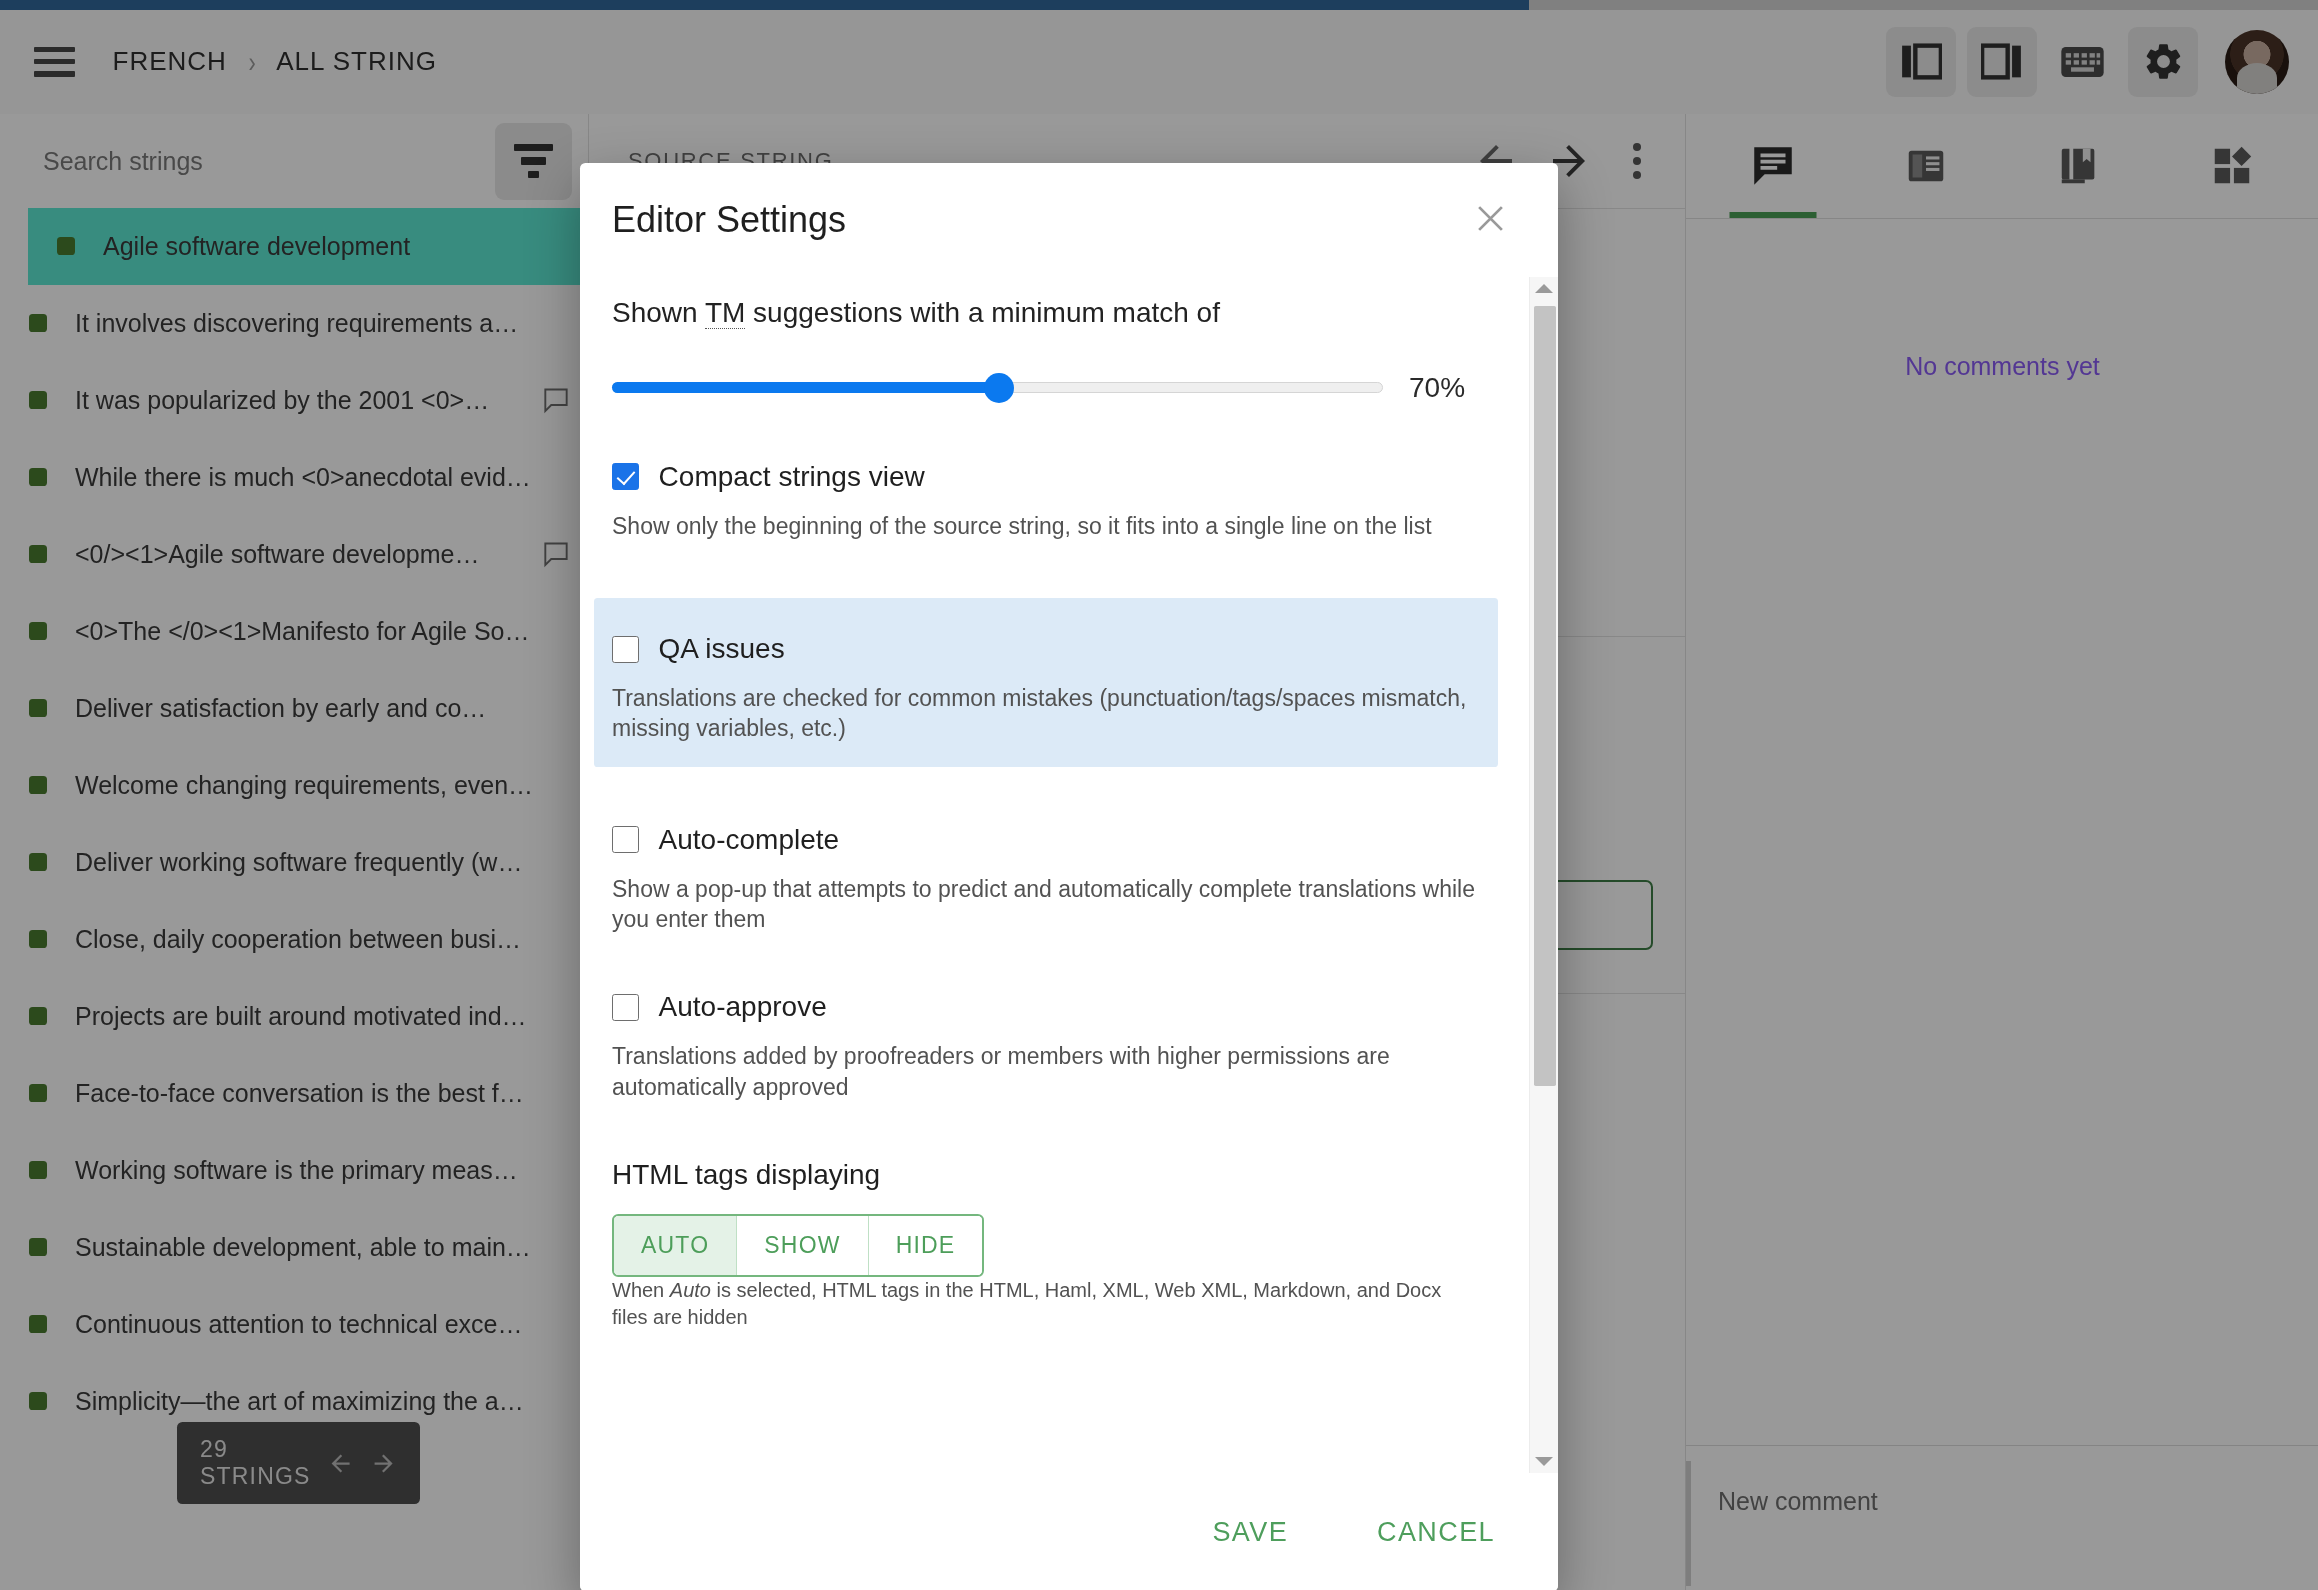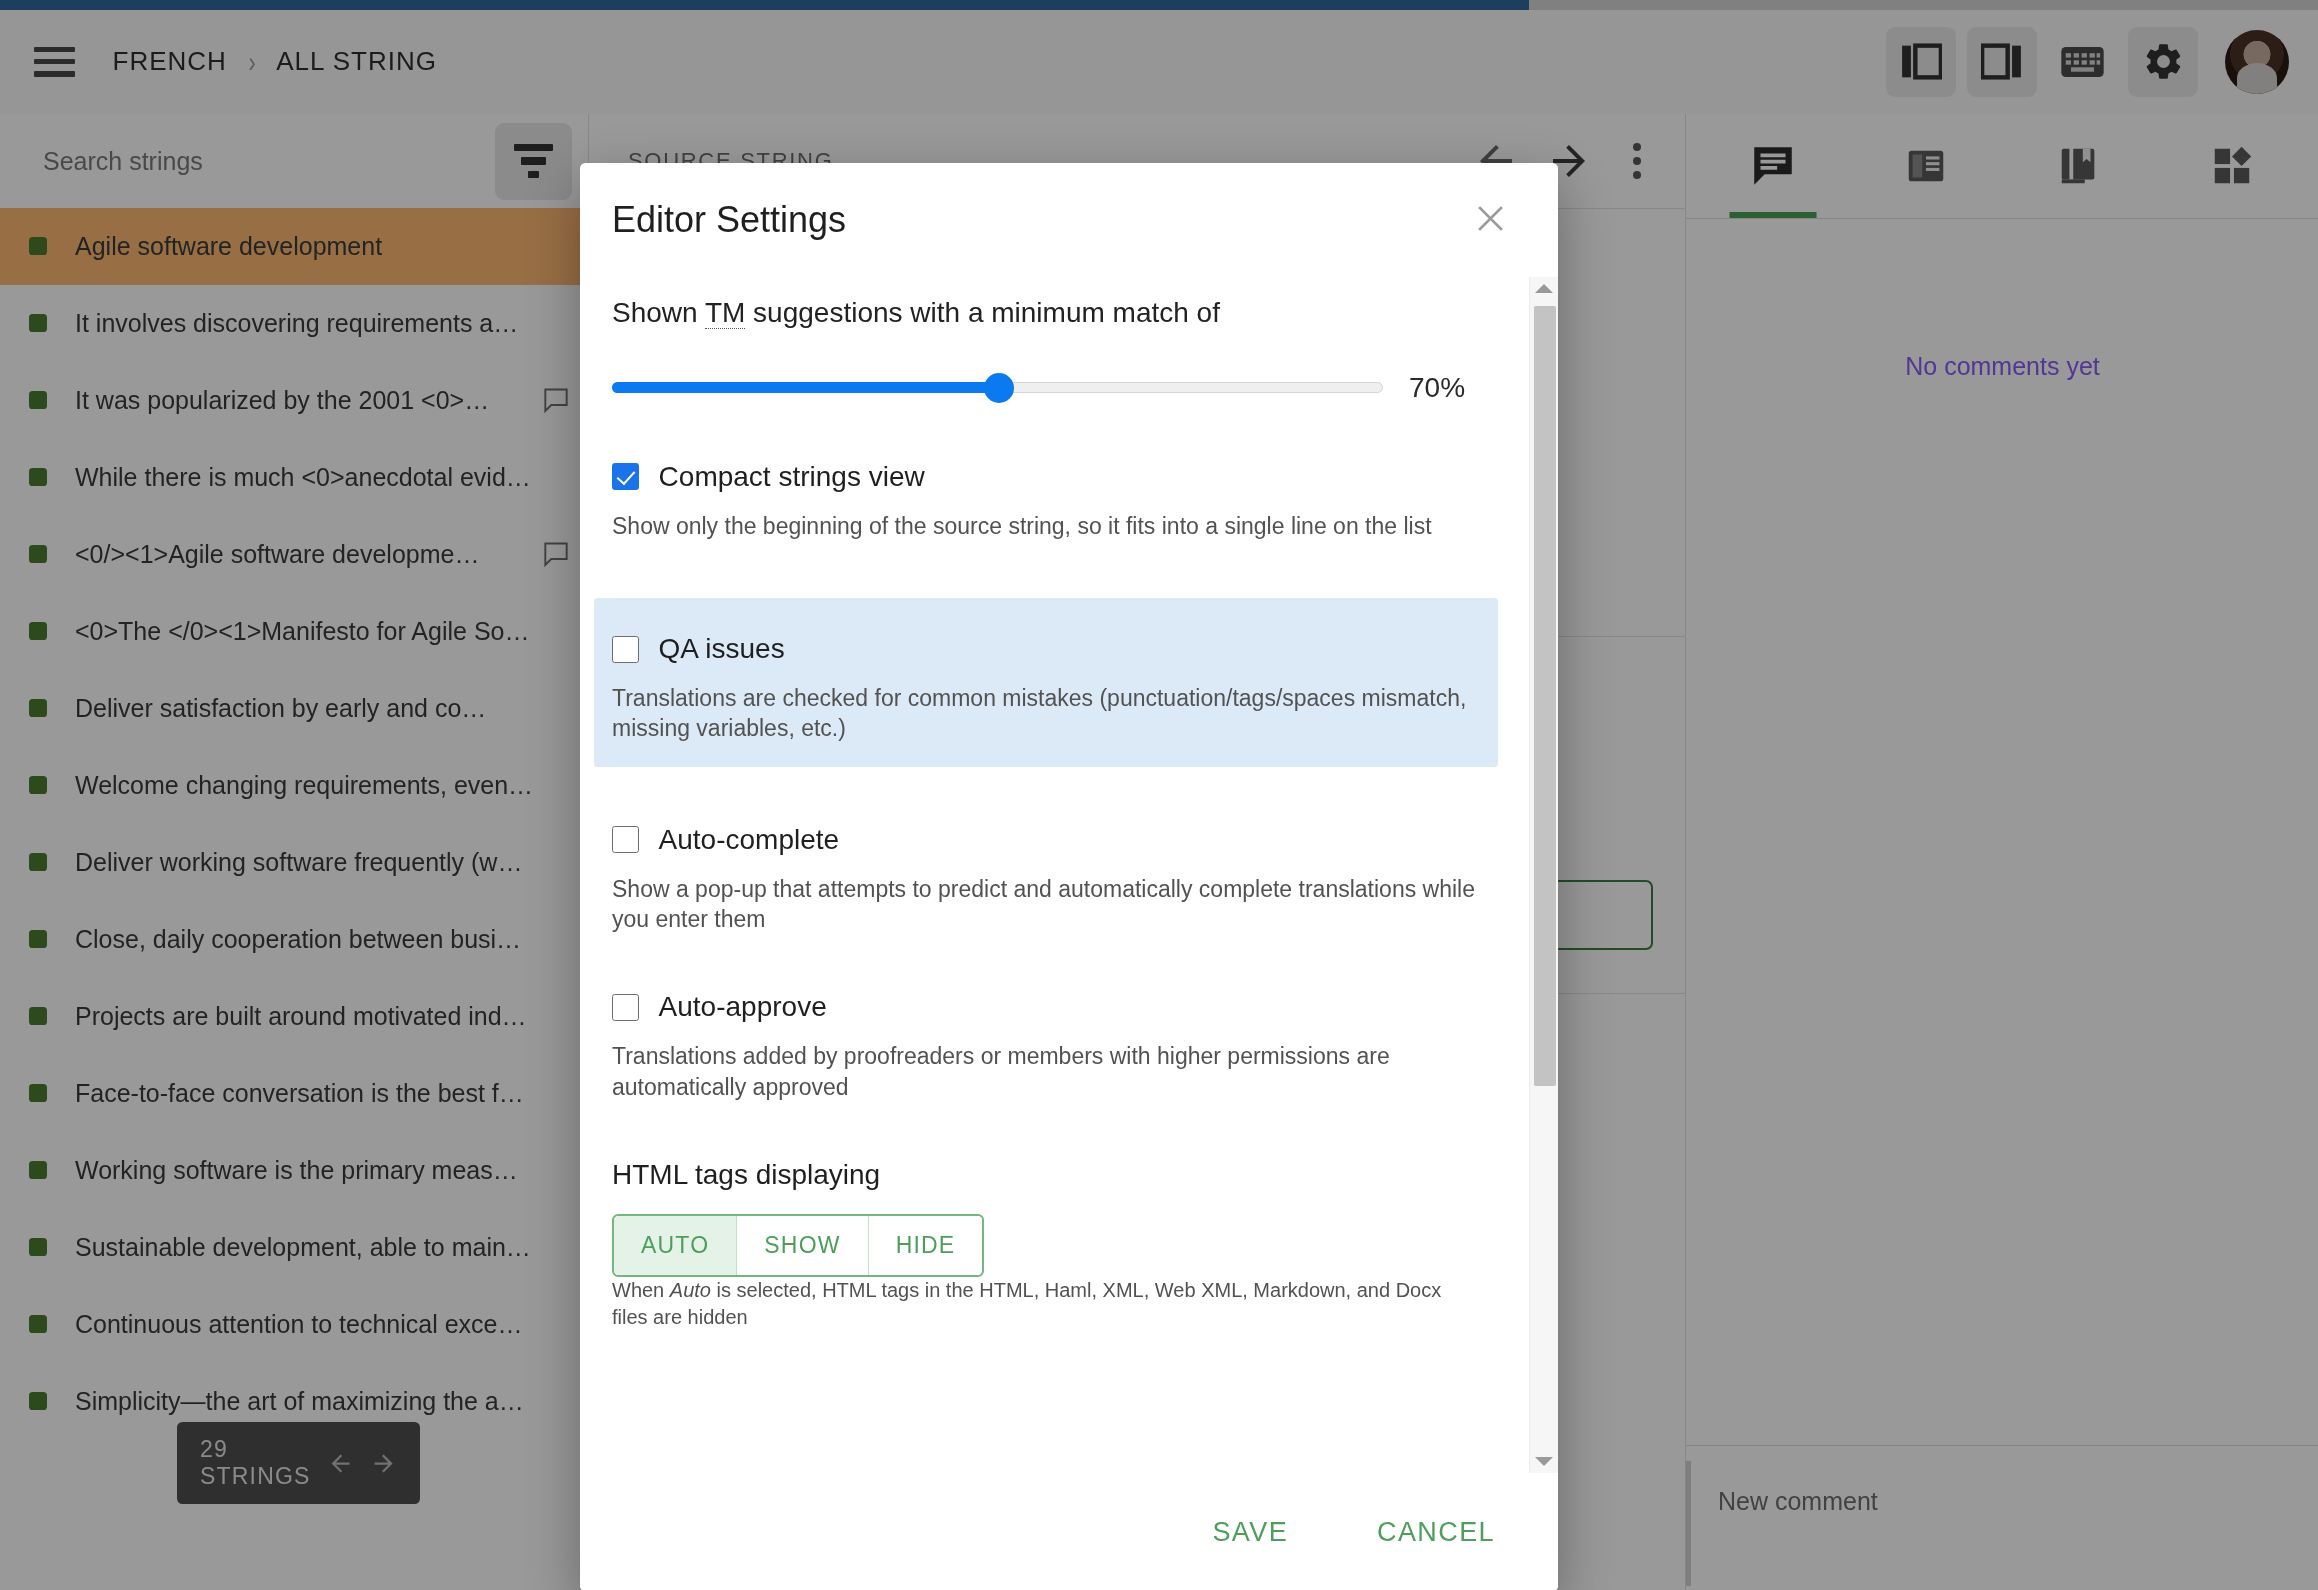--- a/index.html
+++ b/index.html
@@ -101,21 +101,21 @@
   .filter-glyph i:nth-child(1) { width: 39px; }
   .filter-glyph i:nth-child(2) { width: 25px; }
   .filter-glyph i:nth-child(3) { width: 11.6px; }
 
   .string-list { position: absolute; top: 94px; left: 0; right: 0; bottom: 0; }
   .string-row {
     height: 77px; display: flex; align-items: center;
     padding-left: 28.5px; padding-right: 16px; cursor: pointer;
     border-bottom: 0.9px solid transparent;
   }
-  .string-row.selected { background: #fdba74; }
+  .string-row.selected { background: #5eead4; margin-left: 28px; }
   .dot {
     width: 18px; height: 18px; border-radius: 3.6px;
     background: #4a7c2f; flex: none; margin-right: 28.5px;
   }
   .string-text {
     font-size: 25px; color: #3b3b3b; white-space: nowrap;
     overflow: hidden; text-overflow: ellipsis; flex: 1;
   }
   .comment-bubble { width: 32px; height: 28.5px; flex: none; margin-left: 12.5px; }
 

